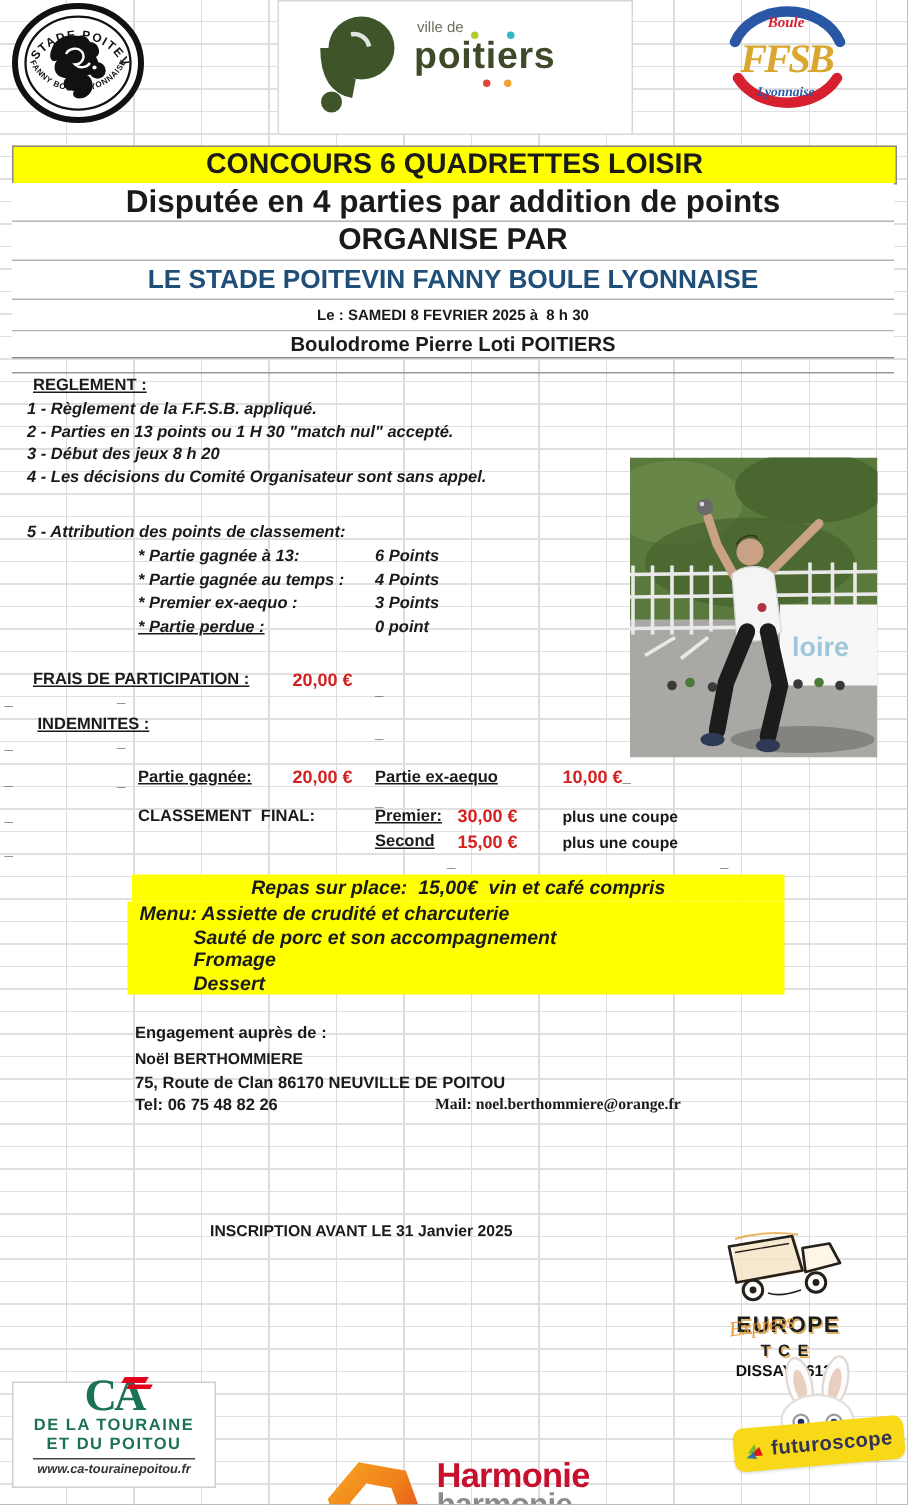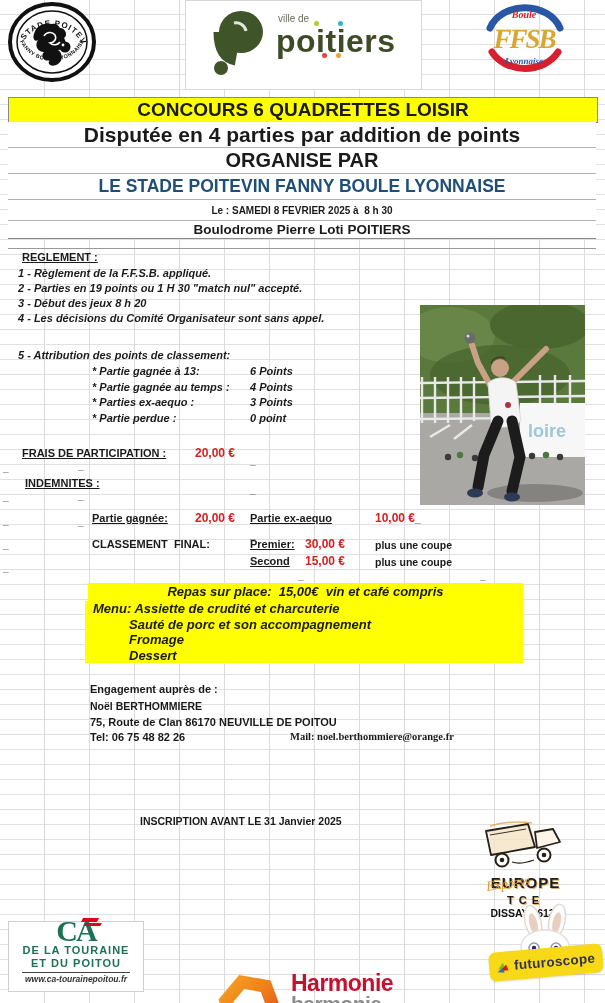--- a/index.html
+++ b/index.html
@@ -28,21 +28,21 @@
   .money{font-size:12px;font-weight:bold;color:#d61f1f;}
   .small-b{font-size:10.5px;font-weight:bold;}
   .dash{font-size:10px;font-weight:bold;color:#444;}
 
   .menu-line{font-size:13px;font-weight:bold;font-style:italic;line-height:15.5px;}
 
   .sep-line{height:1px;background:#9a9a9a;}
 
   
   .poitiers-box{left:185px;top:0;width:235px;height:88px;background:#fff;border:1px solid #d8d8d8;}
-  .poi-word{position:relative;font-size:32px;font-weight:bold;color:#3f4b28;letter-spacing:0.5px;}
+  .poi-word{position:relative;font-size:25px;font-weight:bold;color:#3f4b28;letter-spacing:0.5px;}
   .poi-dot{position:absolute;width:5px;height:5px;border-radius:50%;}
 
   
   .harm-line{height:1px;background:#b5b5b5;margin:2px 0 2px 0;}
 
   
   .futuro-banner{position:absolute;left:0;top:46px;width:114px;height:29px;background:#f7d917;
     border-radius:7px;transform:rotate(-5deg);display:flex;align-items:center;gap:4px;
     padding-left:7px;box-sizing:border-box;z-index:2;box-shadow:0 1px 2px rgba(0,0,0,.15);}
 </style>
@@ -105,32 +105,32 @@
   <div class="abs hdr" style="top:122px;height:25px;font-size:21px;font-weight:bold;">Disputée en 4 parties par addition de points</div>
   <div class="abs hdr" style="top:148px;height:25px;font-size:20px;font-weight:bold;">ORGANISE PAR</div>
   <div class="abs hdr" style="top:174px;height:25px;font-size:17.5px;font-weight:bold;color:#1f4e79;">LE STADE POITEVIN FANNY BOULE LYONNAISE</div>
   <div class="abs hdr pre" style="top:200px;height:20px;font-size:10px;font-weight:bold;">Le : SAMEDI 8 FEVRIER 2025 à  8 h 30</div>
   <div class="abs hdr" style="top:221px;height:17px;font-size:13.5px;font-weight:bold;border-bottom:1px solid #8a8a8a;">Boulodrome Pierre Loti POITIERS</div>
 
   <div class="abs sep-line" style="left:8px;top:248px;width:588px;"></div>
 
   <div class="abs" style="left:22px;top:251px;font-size:11px;font-weight:bold;text-decoration:underline;">REGLEMENT :</div>
   <div class="abs rule" style="left:18px;top:267px;">1 - Règlement de la F.F.S.B. appliqué.</div>
-  <div class="abs rule" style="left:18px;top:282px;">2 - Parties en 19 points ou 1 H 30 "match nul" accepté.</div>
+  <div class="abs rule" style="left:18px;top:282px;">2 - Parties en 13 points ou 1 H 30 "match nul" accepté.</div>
   <div class="abs rule" style="left:18px;top:297px;">3 - Début des jeux 8 h 20</div>
   <div class="abs rule" style="left:18px;top:312px;">4 - Les décisions du Comité Organisateur sont sans appel.</div>
   <div class="abs rule" style="left:18px;top:349px;">5 - Attribution des points de classement:</div>
 
   <div class="abs rule" style="left:92px;top:365px;">* Partie gagnée à 13:</div>
   <div class="abs rule" style="left:250px;top:365px;">6 Points</div>
   <div class="abs rule" style="left:92px;top:381px;">* Partie gagnée au temps :</div>
   <div class="abs rule" style="left:250px;top:381px;">4 Points</div>
-  <div class="abs rule" style="left:92px;top:396px;">* Parties ex-aequo :</div>
+  <div class="abs rule" style="left:92px;top:396px;">* Premier ex-aequo :</div>
   <div class="abs rule" style="left:250px;top:396px;">3 Points</div>
-  <div class="abs rule" style="left:92px;top:412px;">* Partie perdue :</div>
+  <div class="abs rule" style="left:92px;top:412px;text-decoration:underline;">* Partie perdue :</div>
   <div class="abs rule" style="left:250px;top:412px;">0 point</div>
 
   <div class="abs" style="left:420px;top:305px;width:165px;height:200px;">
     <svg width="165" height="200" viewBox="0 0 165 200">
       <rect x="0" y="0" width="165" height="110" fill="#5a7a3d"></rect>
       <ellipse cx="30" cy="30" rx="45" ry="28" fill="#6b8a4a" opacity="0.8"></ellipse>
       <ellipse cx="120" cy="20" rx="50" ry="24" fill="#49652f" opacity="0.9"></ellipse>
       <ellipse cx="80" cy="70" rx="70" ry="30" fill="#46632e" opacity="0.7"></ellipse>
       <rect x="0" y="108" width="165" height="92" fill="#a9a8a4"></rect>
 

